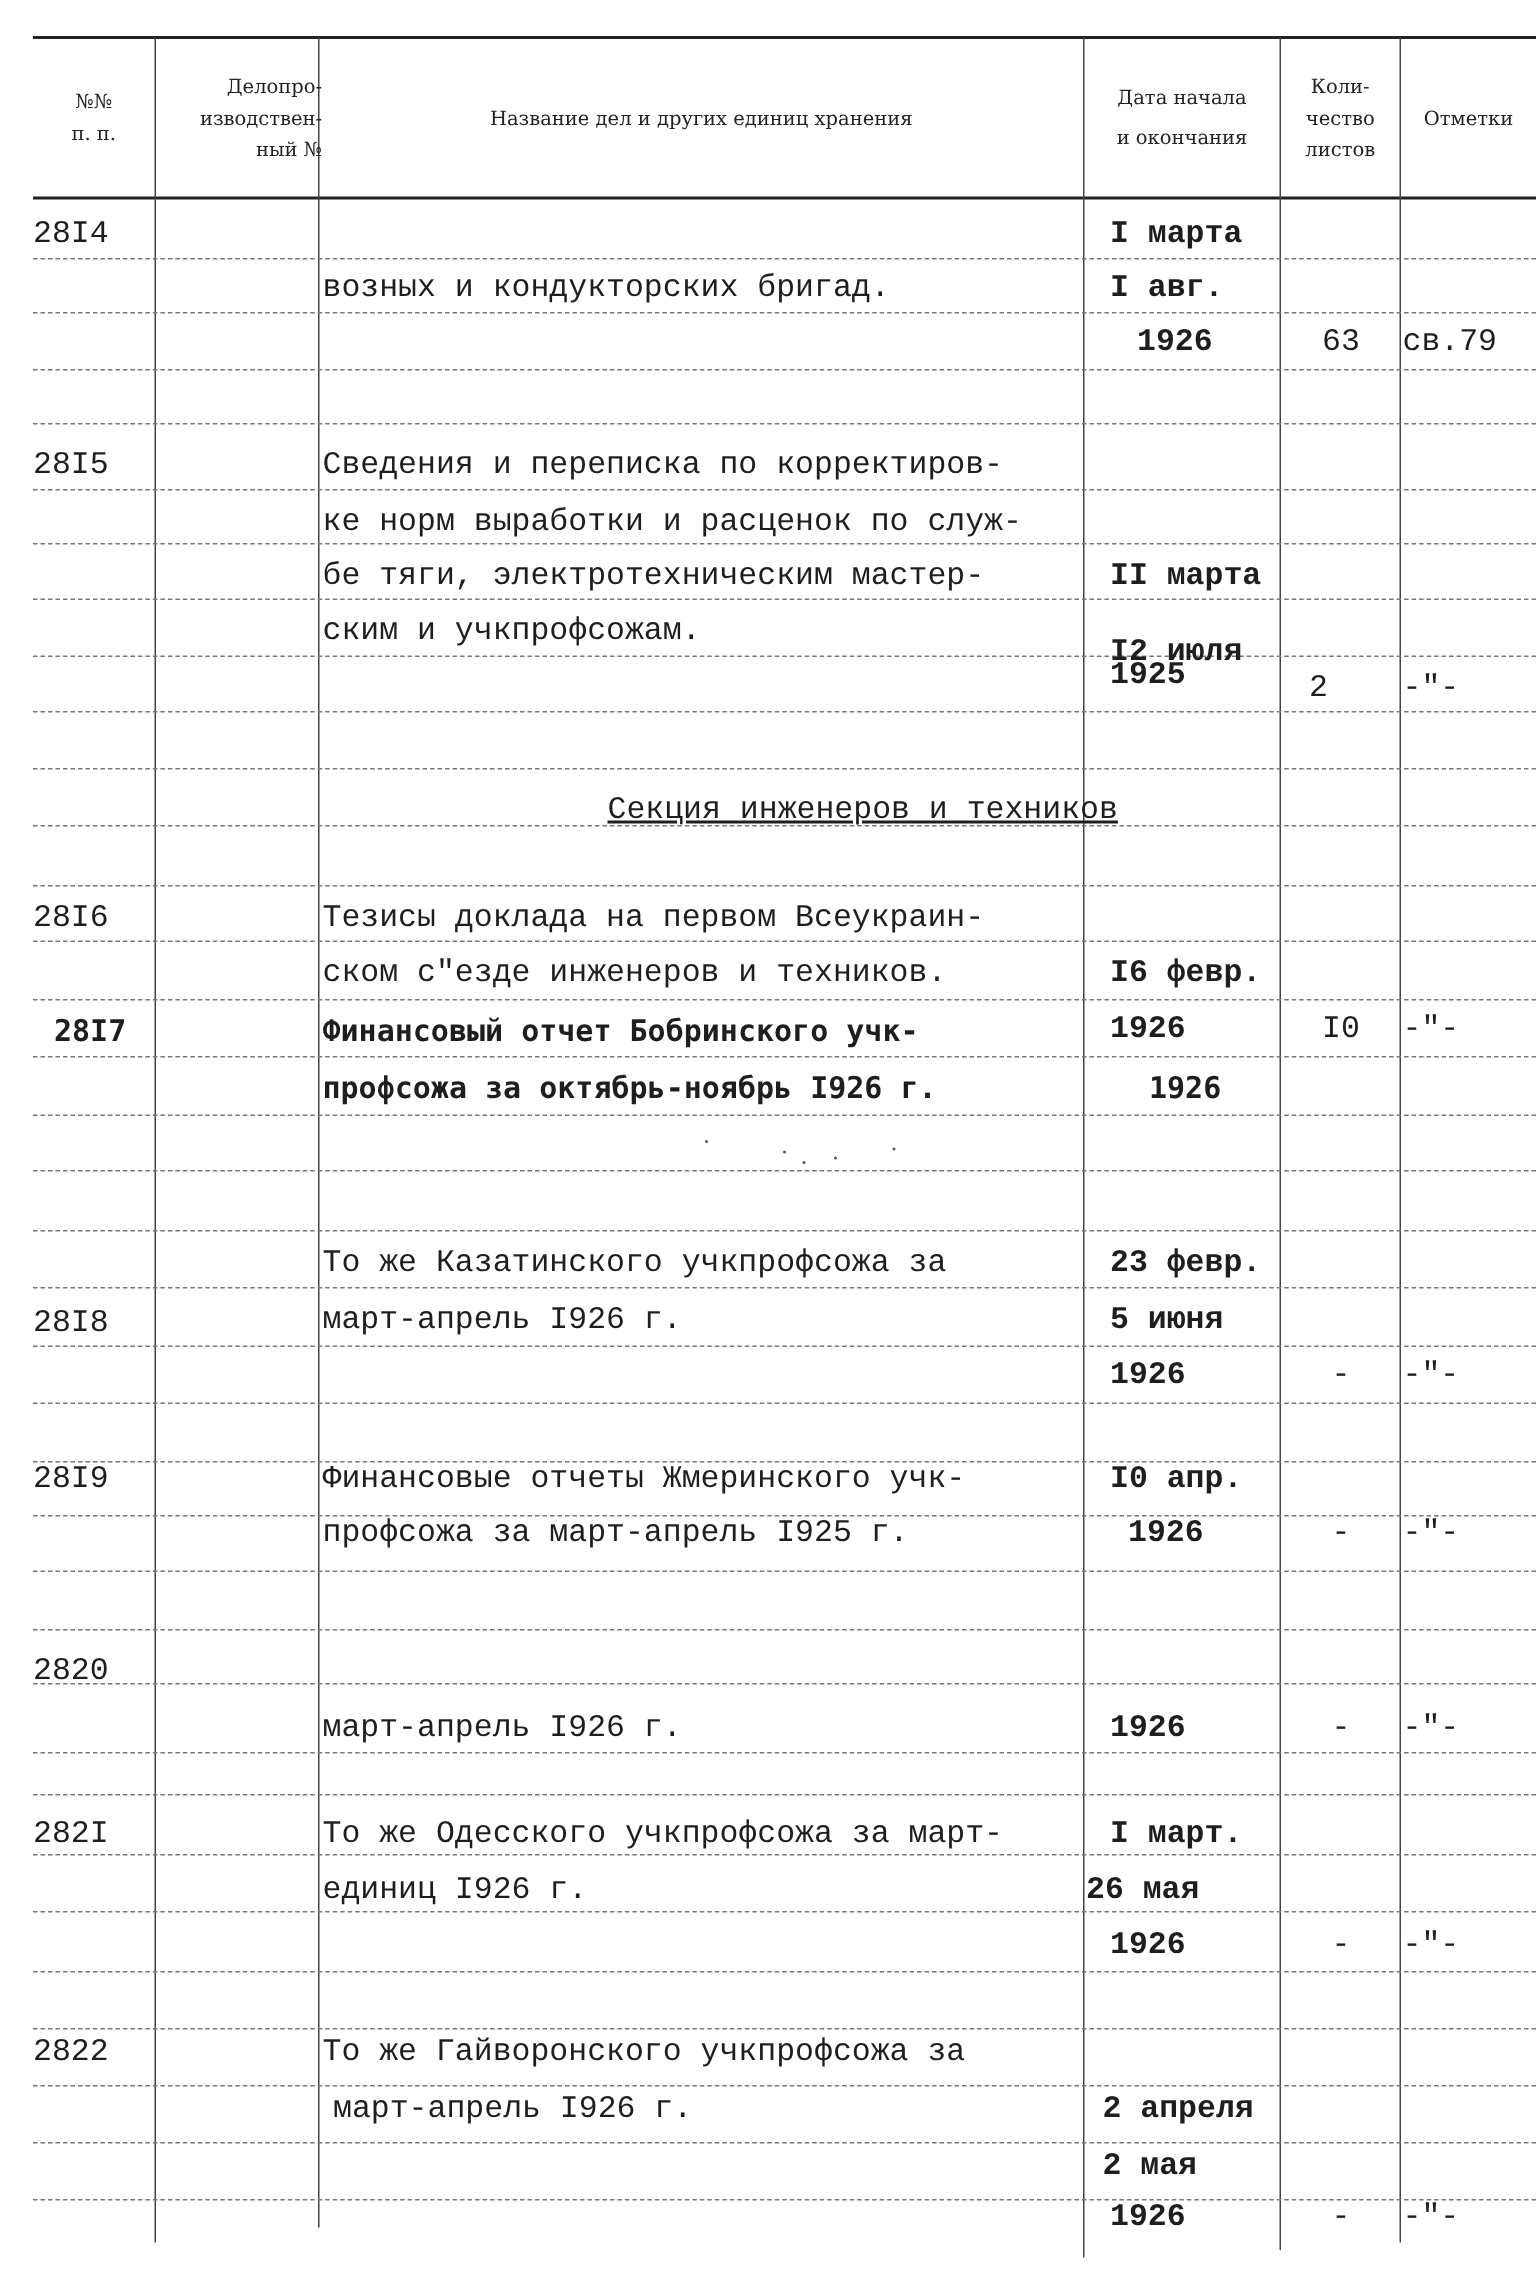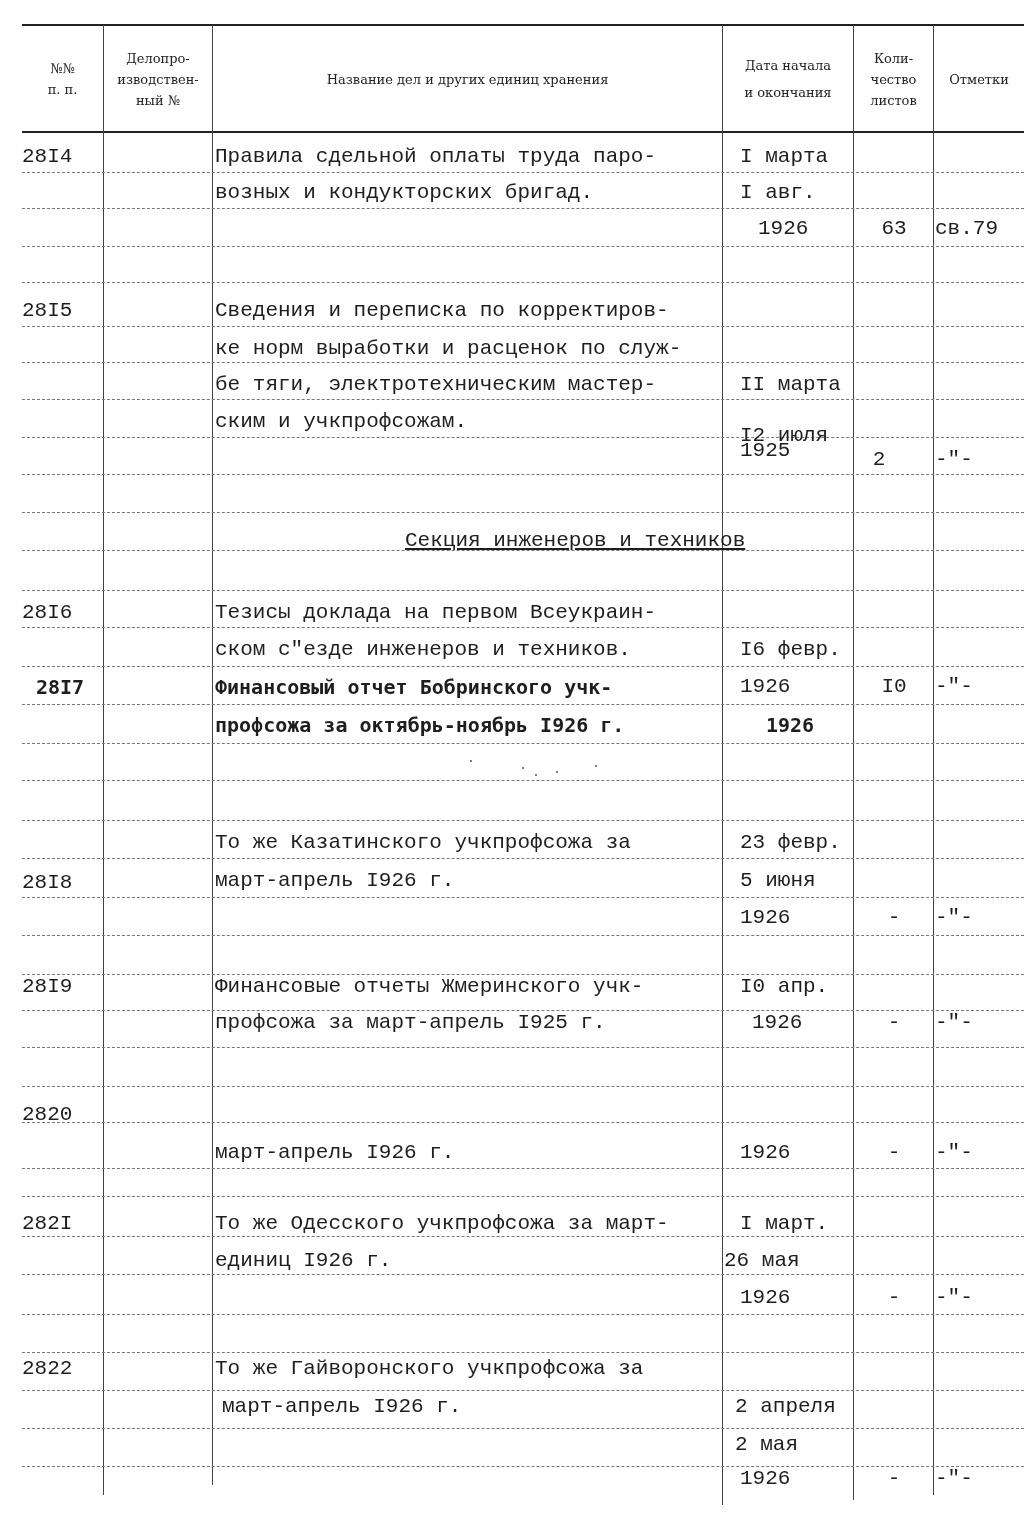--- a/index.html
+++ b/index.html
@@ -7,21 +7,21 @@
   .page { position:absolute; left:0; top:0; width:1024px; height:1522px; }
   .hline-top { position:absolute; left:22px; right:0; top:24px; height:2px; background:#222; }
   .hline-head { position:absolute; left:22px; right:0; top:131px; height:2px; background:#222; }
   .vline { position:absolute; top:25px; width:1px; background:#444; }
   .hdr { position:absolute; top:30px; height:98px; display:flex; align-items:center; justify-content:center; text-align:center;
          font-family:"DejaVu Serif", serif; font-size:13px; line-height:21px; color:#222; }
   .rowline { position:absolute; left:22px; right:0; height:0; border-top:1px dashed #777; }
   .cell { position:absolute; font-family:"Liberation Mono", "DejaVu Sans Mono", monospace; font-size:21px; line-height:30px; white-space:nowrap; color:#1e1e1e; }
   .num { left:22px; width:80px; }
   .title { left:215px; }
-  .date { left:740px; }
+  .date { left:740px;font-weight:bold; }
   .sheets { left:855px; width:78px; text-align:center; }
   .marks { left:935px; width:89px; text-align:left; }
   .bold { font-weight:bold; font-family:"DejaVu Sans Mono", monospace; font-size:20px; }
   .section { left:405px; text-decoration:underline; }
   .speck { position:absolute; width:2px; height:2px; background:#555; border-radius:1px; }
 </style>
 </head>
 <body>
 
 <div class="page">
@@ -34,21 +34,21 @@
   <div class="vline" style="left:722px;height:1480px;"></div>
   <div class="vline" style="left:853px;height:1475px;"></div>
   <div class="vline" style="left:933px;height:1470px;"></div>
 
   <div class="hdr" style="left:22px;width:81px;">
     <div>
         <div>№№</div>
         <div>п. п.</div>
       </div>
   </div>
-  <div class="hdr" style="left:104px;width:108px;">
+  <div class="hdr" style="left:120px;width:108px;text-align:right;">
     <div>
         <div>Делопро-</div>
         <div>изводствен-</div>
         <div>ный №</div>
       </div>
   </div>
   <div class="hdr" style="left:213px;width:509px;">
     <div>Название дел и других единиц хранения</div>
   </div>
   <div class="hdr" style="left:854px;width:79px;">
@@ -98,21 +98,20 @@
   <div class="rowline" style="top:1196px"></div>
   <div class="rowline" style="top:1236px"></div>
   <div class="rowline" style="top:1274px"></div>
   <div class="rowline" style="top:1314px"></div>
   <div class="rowline" style="top:1352px"></div>
   <div class="rowline" style="top:1390px"></div>
   <div class="rowline" style="top:1428px"></div>
   <div class="rowline" style="top:1466px"></div>
 
   <div class="cell num" style="top:142px">28I4</div>
-  <div class="cell title" style="top:142px">Правила сдельной оплаты труда паро-</div>
   <div class="cell title" style="top:178px">возных и кондукторских бригад.</div>
   <div class="cell date" style="top:142px">I марта</div>
   <div class="cell date" style="top:178px">I авг.</div>
   <div class="cell date" style="top:214px;left:758px">1926</div>
   <div class="cell sheets" style="top:214px">63</div>
   <div class="cell marks" style="top:214px">св.79</div>
 
   <div class="cell num" style="top:296px">28I5</div>
   <div class="cell title" style="top:296px">Сведения и переписка по корректиров-</div>
   <div class="cell title" style="top:334px">ке норм выработки и расценок по служ-</div>

